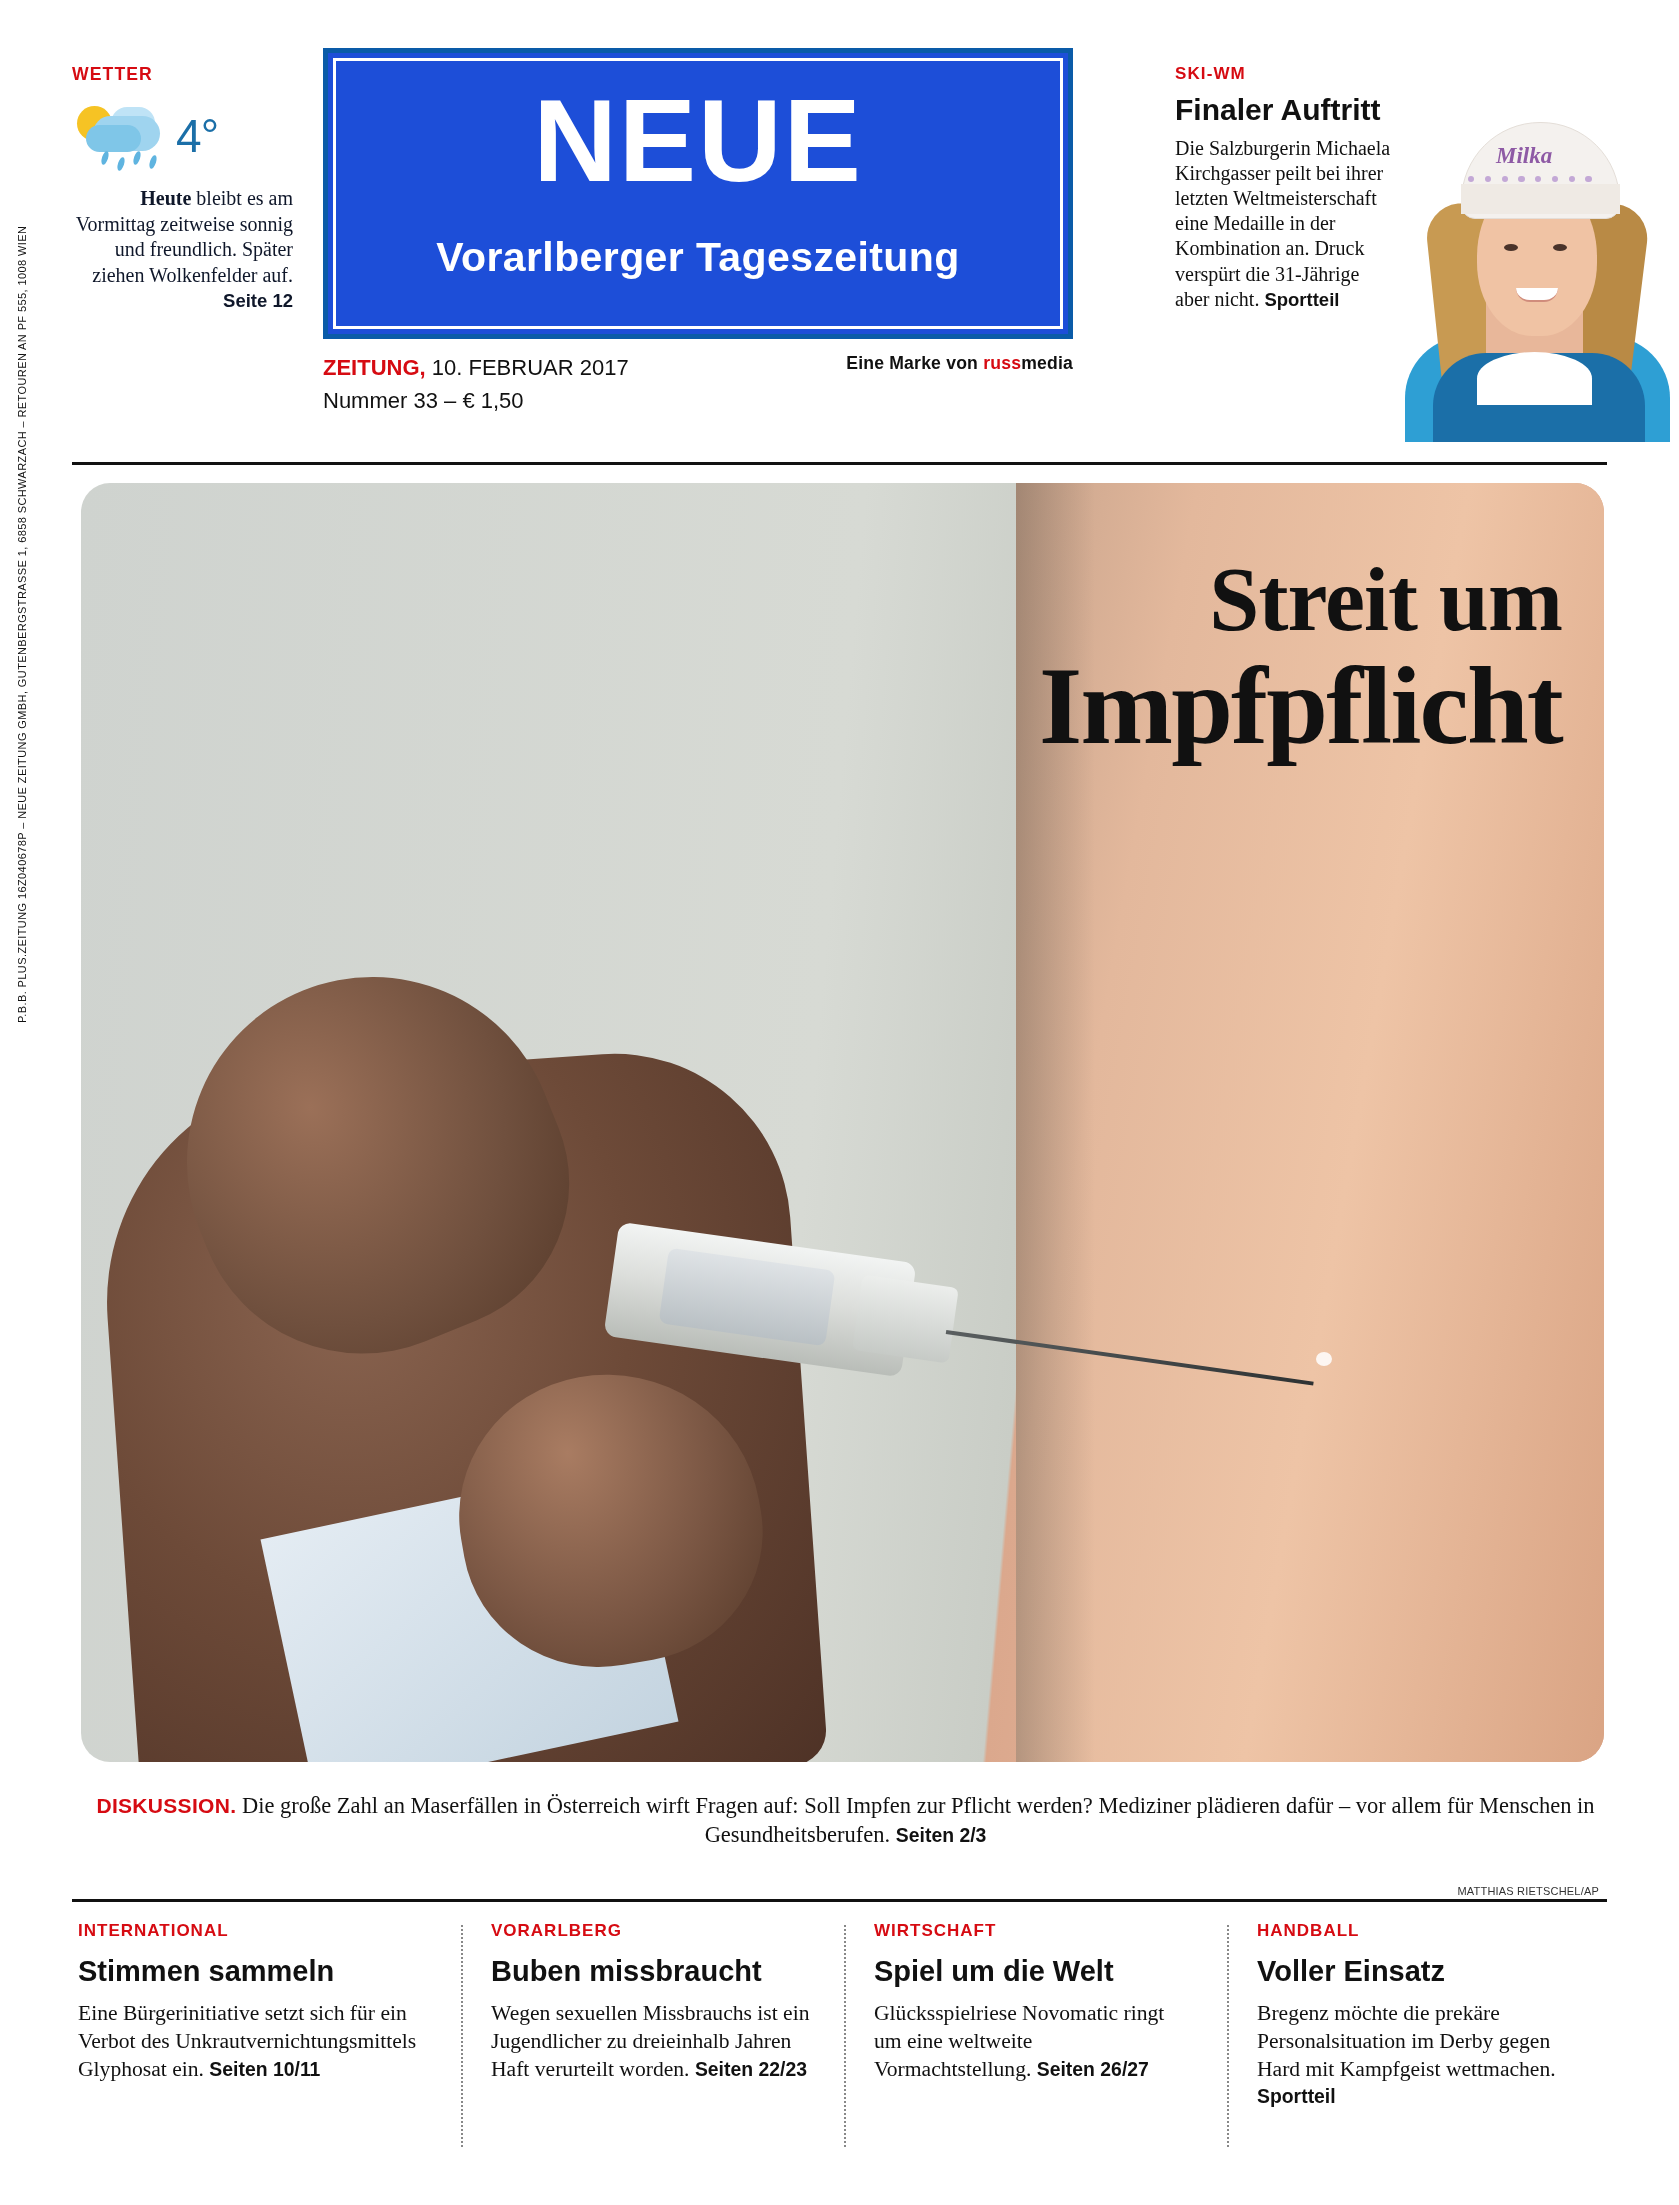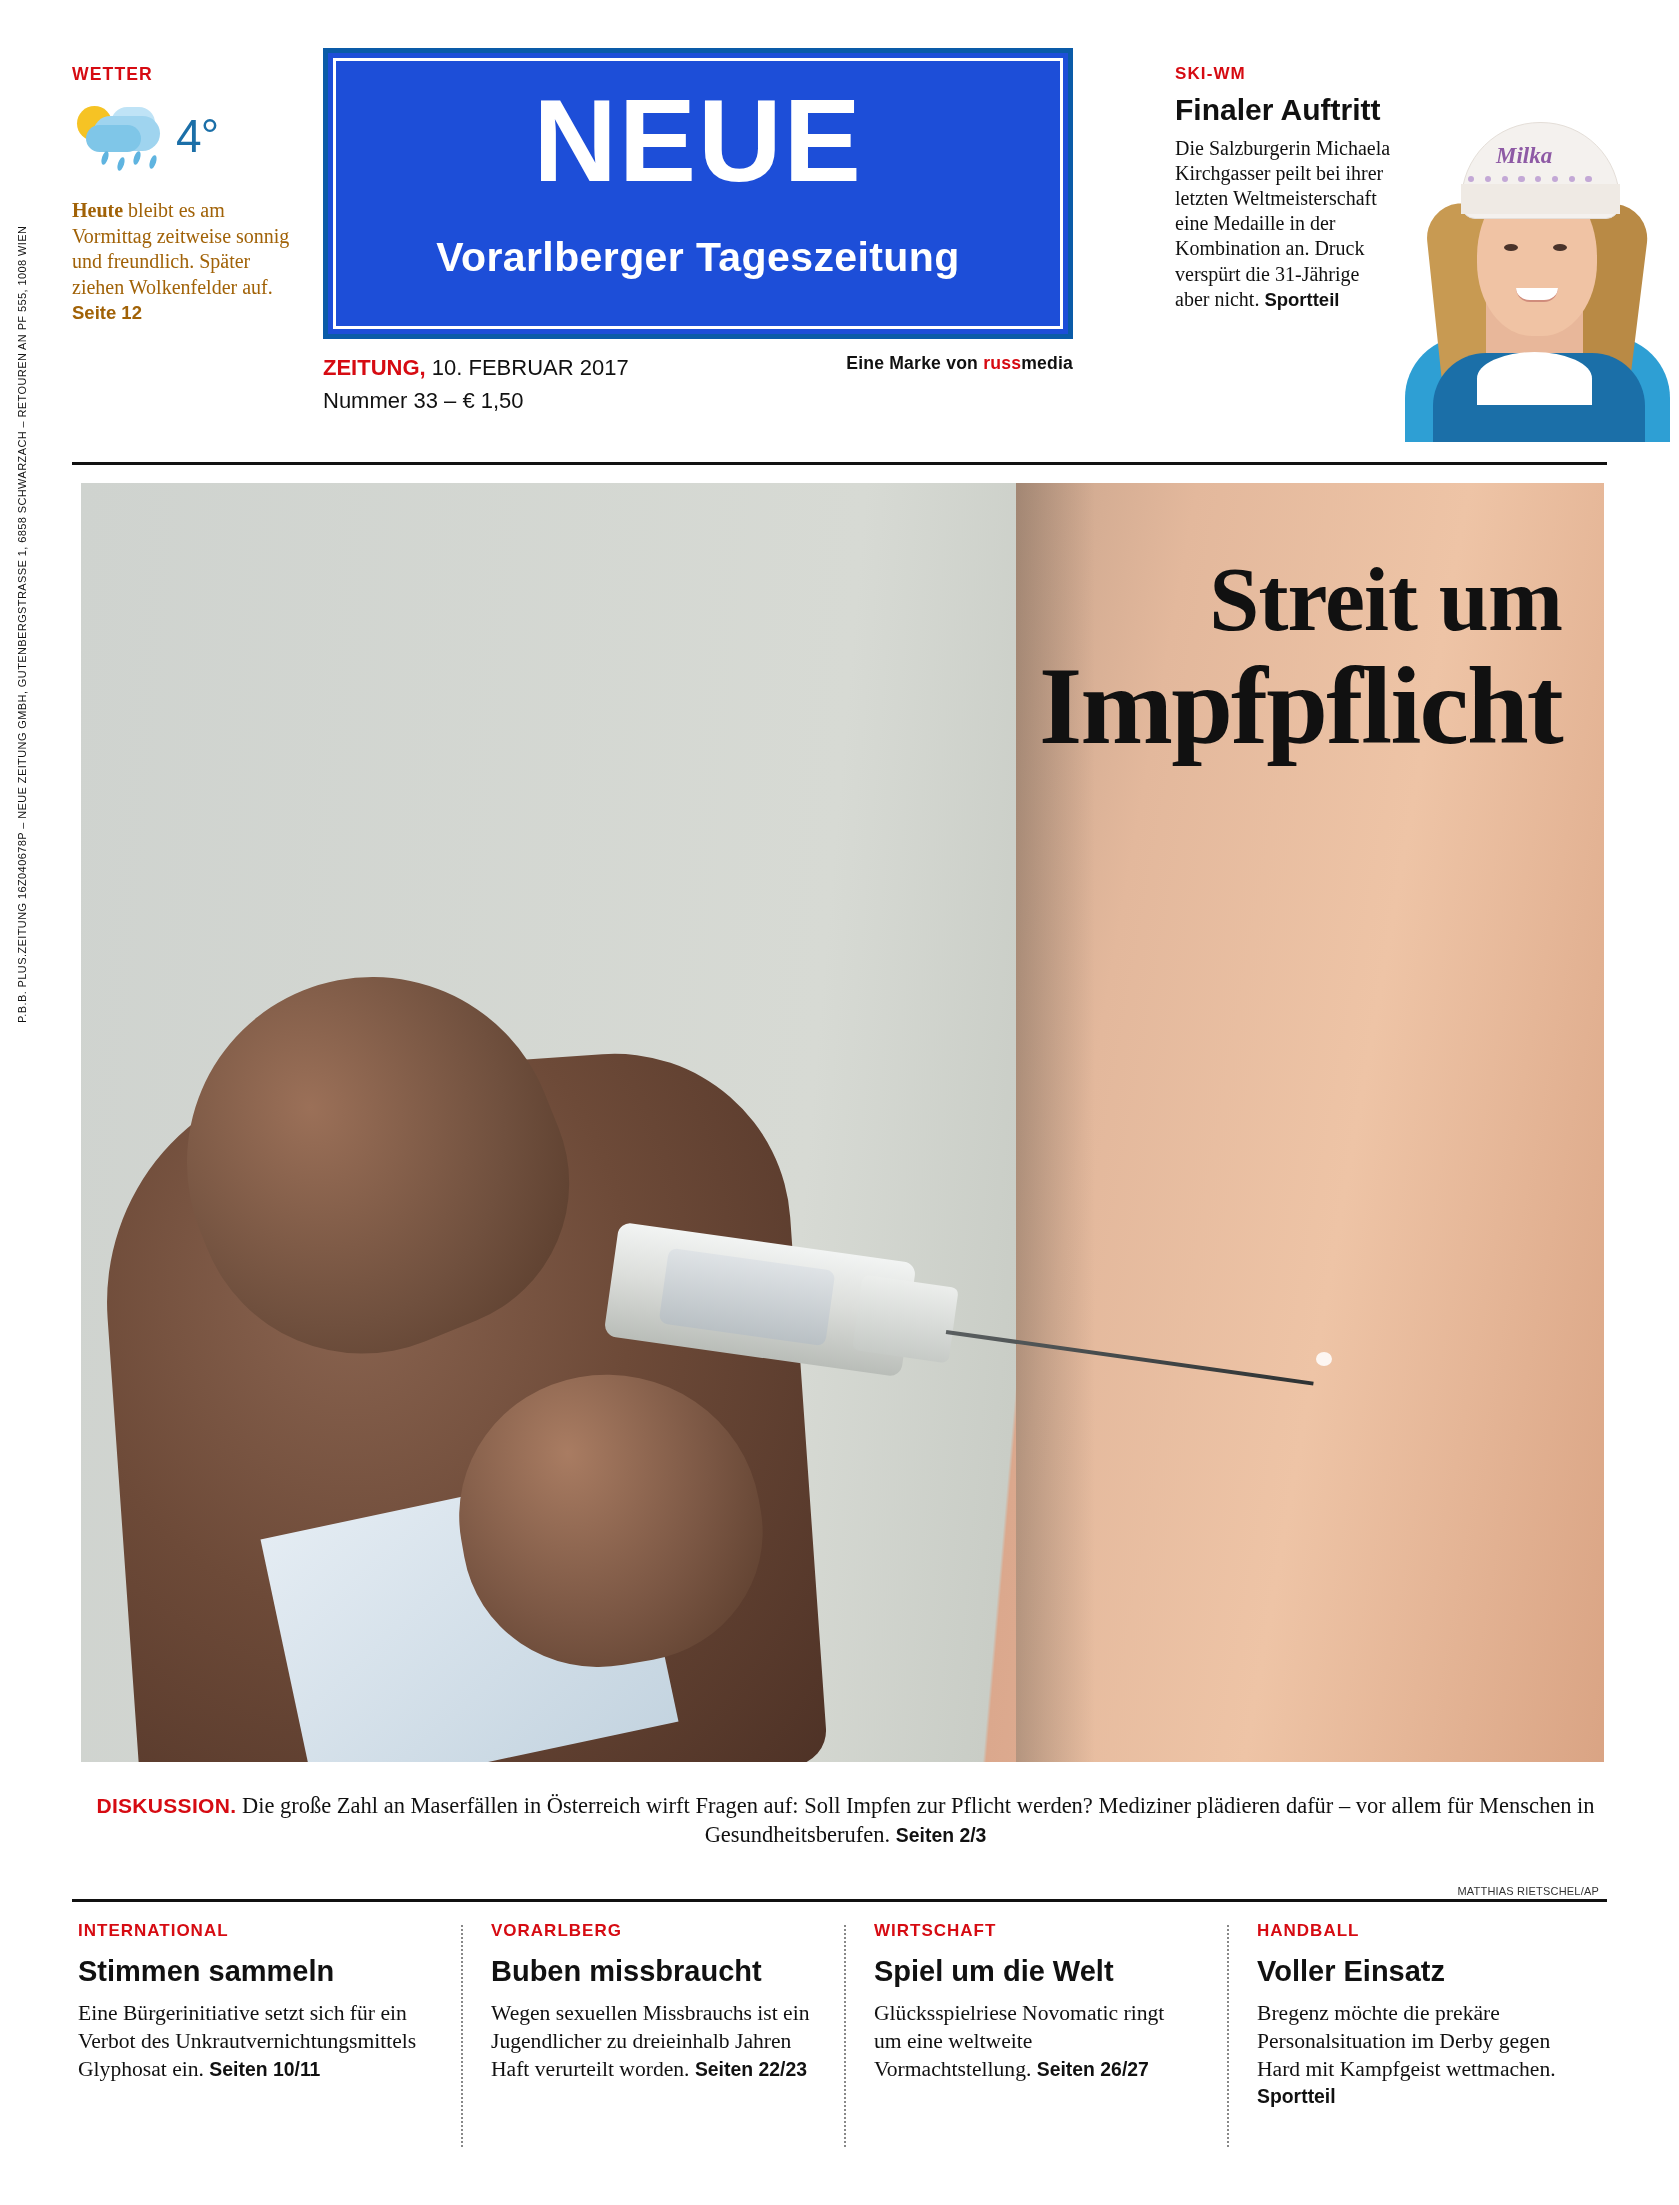--- a/index.html
+++ b/index.html
@@ -92,24 +92,25 @@
   .d3 { left: 62px; top: 49px; }
   .d4 { left: 78px; top: 53px; }
   .temp {
     font-family: "Liberation Sans", sans-serif;
     font-size: 46px;
     font-weight: 300;
     color: #1b6fa8;
     letter-spacing: -0.9px;
   }
   .weather-text {
-    margin-top: 28px;
+    margin-top: 16px;
     font-size: 20px;
     line-height: 1.28;
-    color: #a16207;
+    color: #0f172a;
+    text-align: right;
   }
   .weather-text b { font-weight: bold; }
   .weather-text .page-ref { font-family: "Liberation Sans", sans-serif; font-weight: bold; font-size: 18.5px; }
 
   
   .masthead {
     position: absolute;
     left: 251px;
     top: -16px;
     width: 750px;
@@ -289,20 +290,21 @@
 
   
   .photo {
     position: absolute;
     left: 81px;
     top: 483px;
     width: 1523px;
     height: 1279px;
     overflow: hidden;
     background: linear-gradient(95deg, #cfd3cf 0%, #d7dad4 48%, #c9cdc6 62%, #dba88d 62.2%, #e7b79c 78%, #d79d80 100%);
+    border-radius: 29px;
   }
   .photo-skin {
     position: absolute;
     left: 935px; top: 0; width: 600px; height: 1279px;
     background: linear-gradient(100deg, #c9a48c 0%, #e3b89c 22%, #eec4a6 55%, #d9a383 100%);
   }
   .photo-skin:after {
     content: "";
     position: absolute; left: 0; top: 0; width: 79px; height: 1279px;
     background: linear-gradient(90deg, rgba(90,80,70,0.35), rgba(90,80,70,0));

